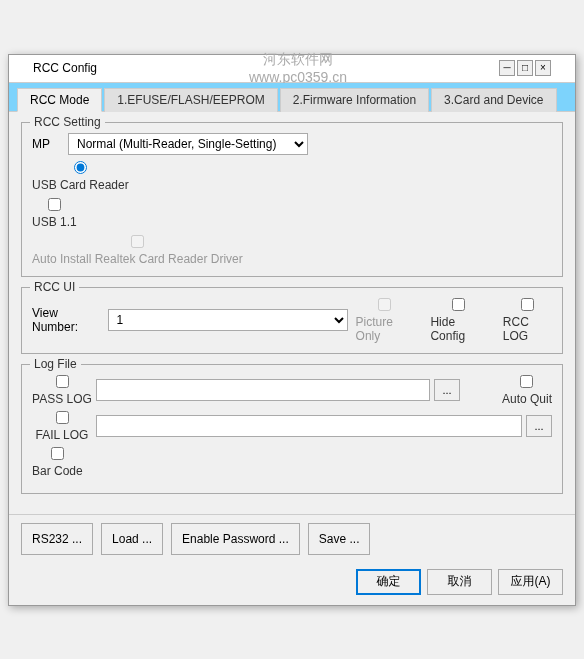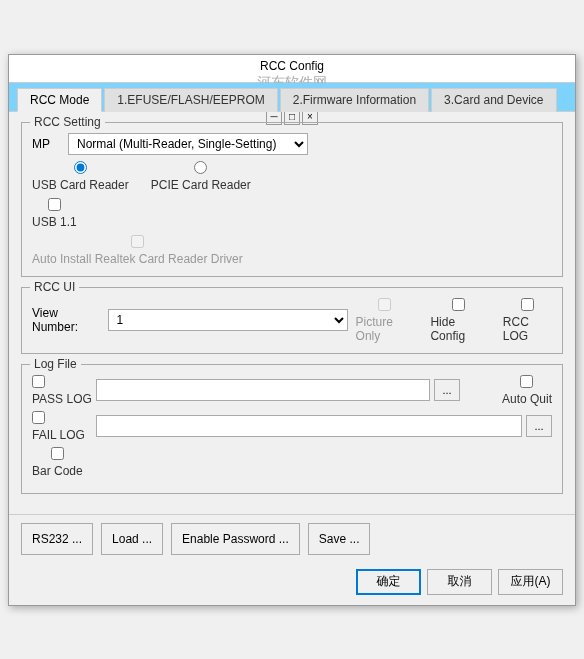--- a/index.html
+++ b/index.html
@@ -17,26 +17,25 @@
       width: 568px;
       background: #f0f0f0;
       border: 1px solid #999;
       box-shadow: 2px 2px 8px rgba(0,0,0,0.3);
       display: flex;
       flex-direction: column;
     }
     .title-bar {
       background: #fff;
       border-bottom: 1px solid #ccc;
-      padding: 4px 4px;
+      padding: 4px 24px;
       display: flex;
       align-items: center;
       justify-content: space-between;
       height: 28px;
-      flex-direction: column;
     }
     .title-bar-text {
       font-size: 12px;
       color: #000;
     }
     .title-bar-controls {
       display: flex;
       gap: 2px;
     }
     .title-btn {
@@ -141,21 +140,21 @@
     
     .log-row {
       display: flex;
       align-items: center;
       margin-bottom: 5px;
       gap: 4px;
     }
     .log-label {
       width: 60px;
       display: flex;
-      align-items: flex-start;
+      align-items: center;
       gap: 4px;
     }
     .log-input {
       flex: 1;
       height: 22px;
       border: 1px solid #aaa;
       background: #fff;
       font-size: 12px;
       padding: 0 4px;
     }
@@ -268,24 +267,20 @@
         <span class="mp-label">MP</span>
         <select style="min-width:240px;">
           <option>Normal  (Multi-Reader, Single-Setting)</option>
         </select>
       </div>
 
       <div class="row">
         <label>
           <input type="radio" name="card-reader" checked="" style="">
           <span>USB Card Reader</span>
-        </label>
-        <label style="margin-left:16px;">
-          <input type="radio" name="card-reader" style="">
-          <span>PCIE Card Reader</span>
         </label>
       </div>
 
       <div class="row">
         <label>
           <input type="checkbox" style="">
           <span>USB 1.1</span>
         </label>
       </div>
 

